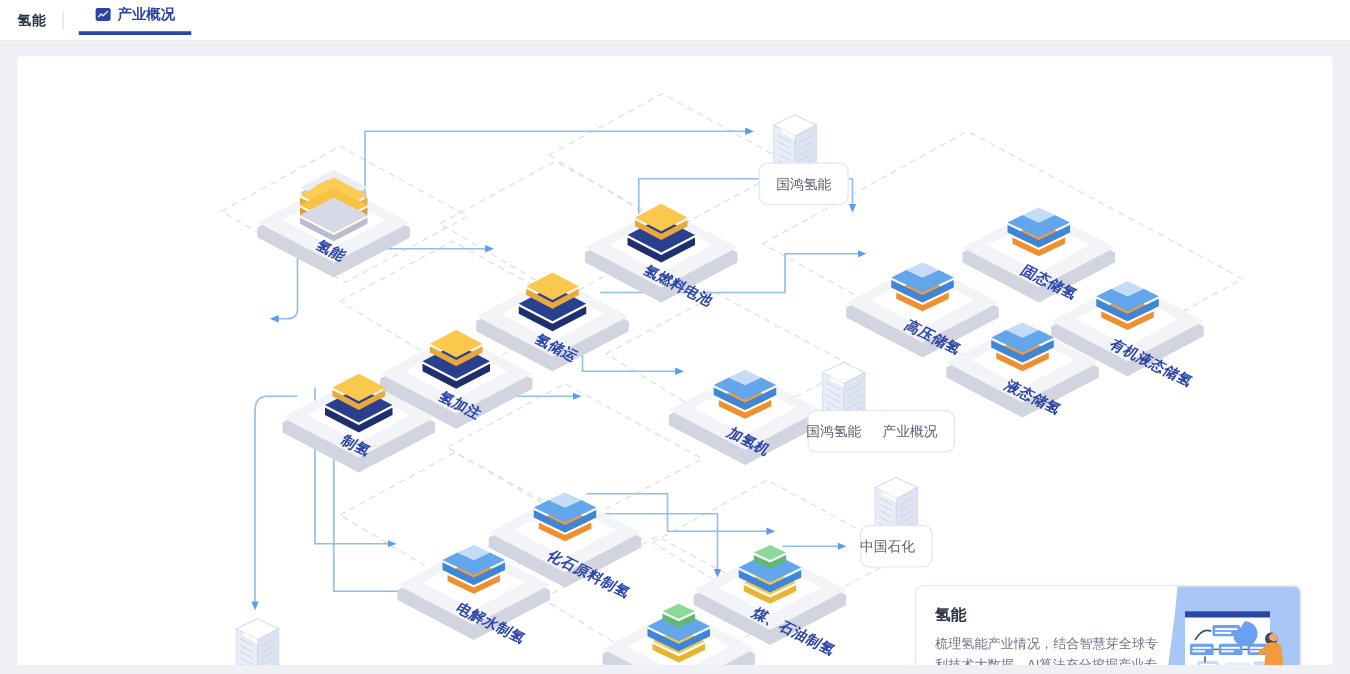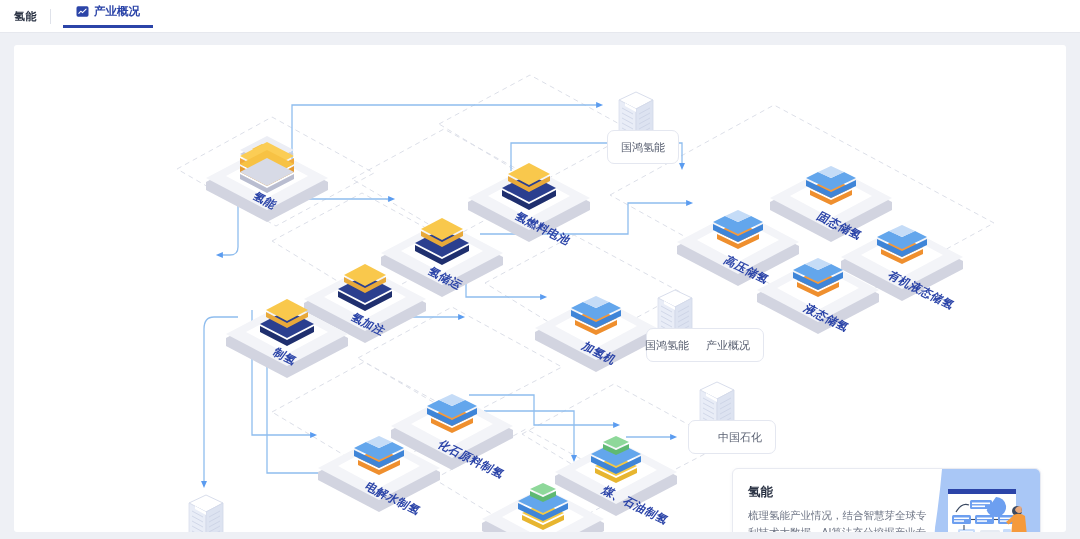--- a/index.html
+++ b/index.html
@@ -462,21 +462,21 @@
             <line x1="7" y1="33" x2="18" y2="39"></line>
       <line x1="7" y1="38" x2="18" y2="44"></line>
       <line x1="24" y1="24" x2="35" y2="18"></line>
             <line x1="24" y1="29" x2="35" y2="23"></line>
       <line x1="24" y1="34" x2="35" y2="28"></line>
             <line x1="24" y1="39" x2="35" y2="33"></line>
       <line x1="24" y1="44" x2="35" y2="38"></line>
     </g>
     <path d="M10 13 L21 19 L21 22 L10 16 Z" fill="#ffffff"></path>
   </svg></div>
-      <div class="chip" style="left: 674px; top: 375px; width: 88px;">
+      <div class="chip" style="left: 674px; top: 375px; width: 58px;">
         <span>中国石化</span>
       </div>
       <div class="bldg" style="left: 171px; top: 448px;"><svg viewBox="0 0 42 56" style="width:100%;height:100%">
     <path d="M21 2 L38 10 L38 42 L21 52 L4 42 L4 10 Z" fill="#f2f4fa"></path>
     <path d="M21 2 L38 10 L21 19 L4 10 Z" fill="#ffffff" stroke="#d9deec" stroke-width="1"></path>
     <path d="M4 10 L21 19 L21 52 L4 42 Z" fill="#e9edf7" stroke="#d9deec" stroke-width=".8"></path>
     <path d="M38 10 L21 19 L21 52 L38 42 Z" fill="#dde3f1" stroke="#d2d8e9" stroke-width=".8"></path>
     <g stroke="#c7cfe3" stroke-width=".7">
       <line x1="7" y1="18" x2="18" y2="24"></line>
             <line x1="7" y1="23" x2="18" y2="29"></line>

